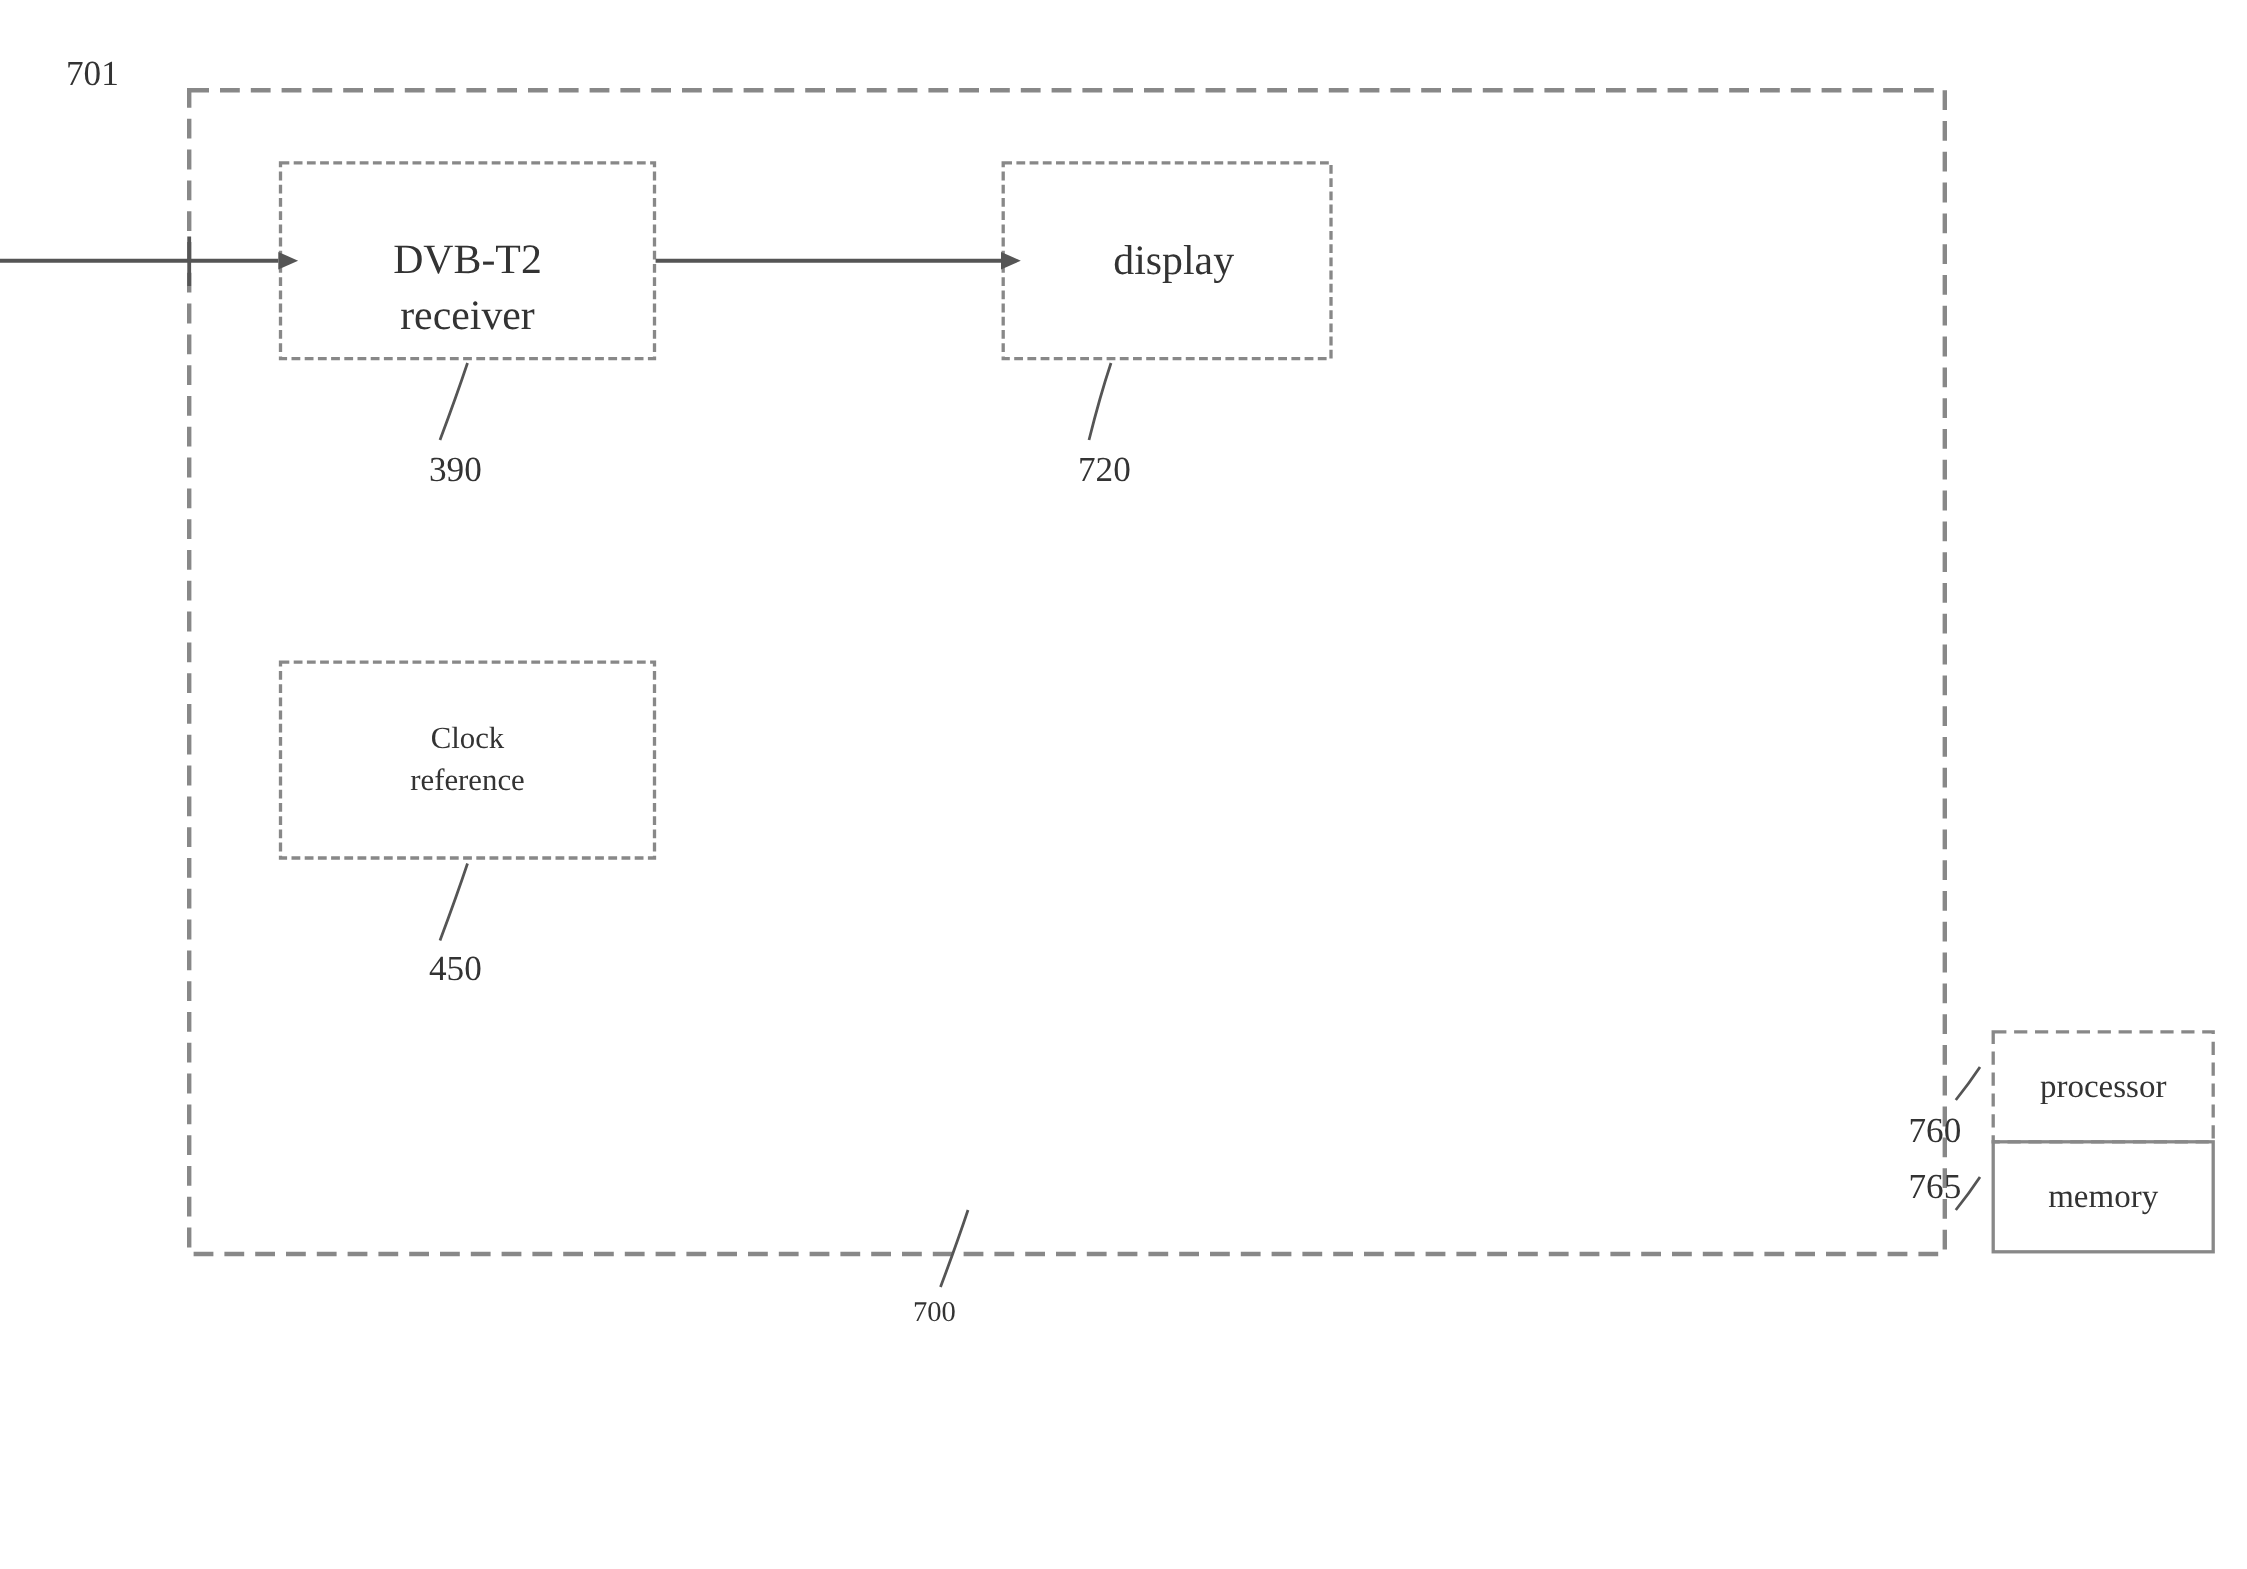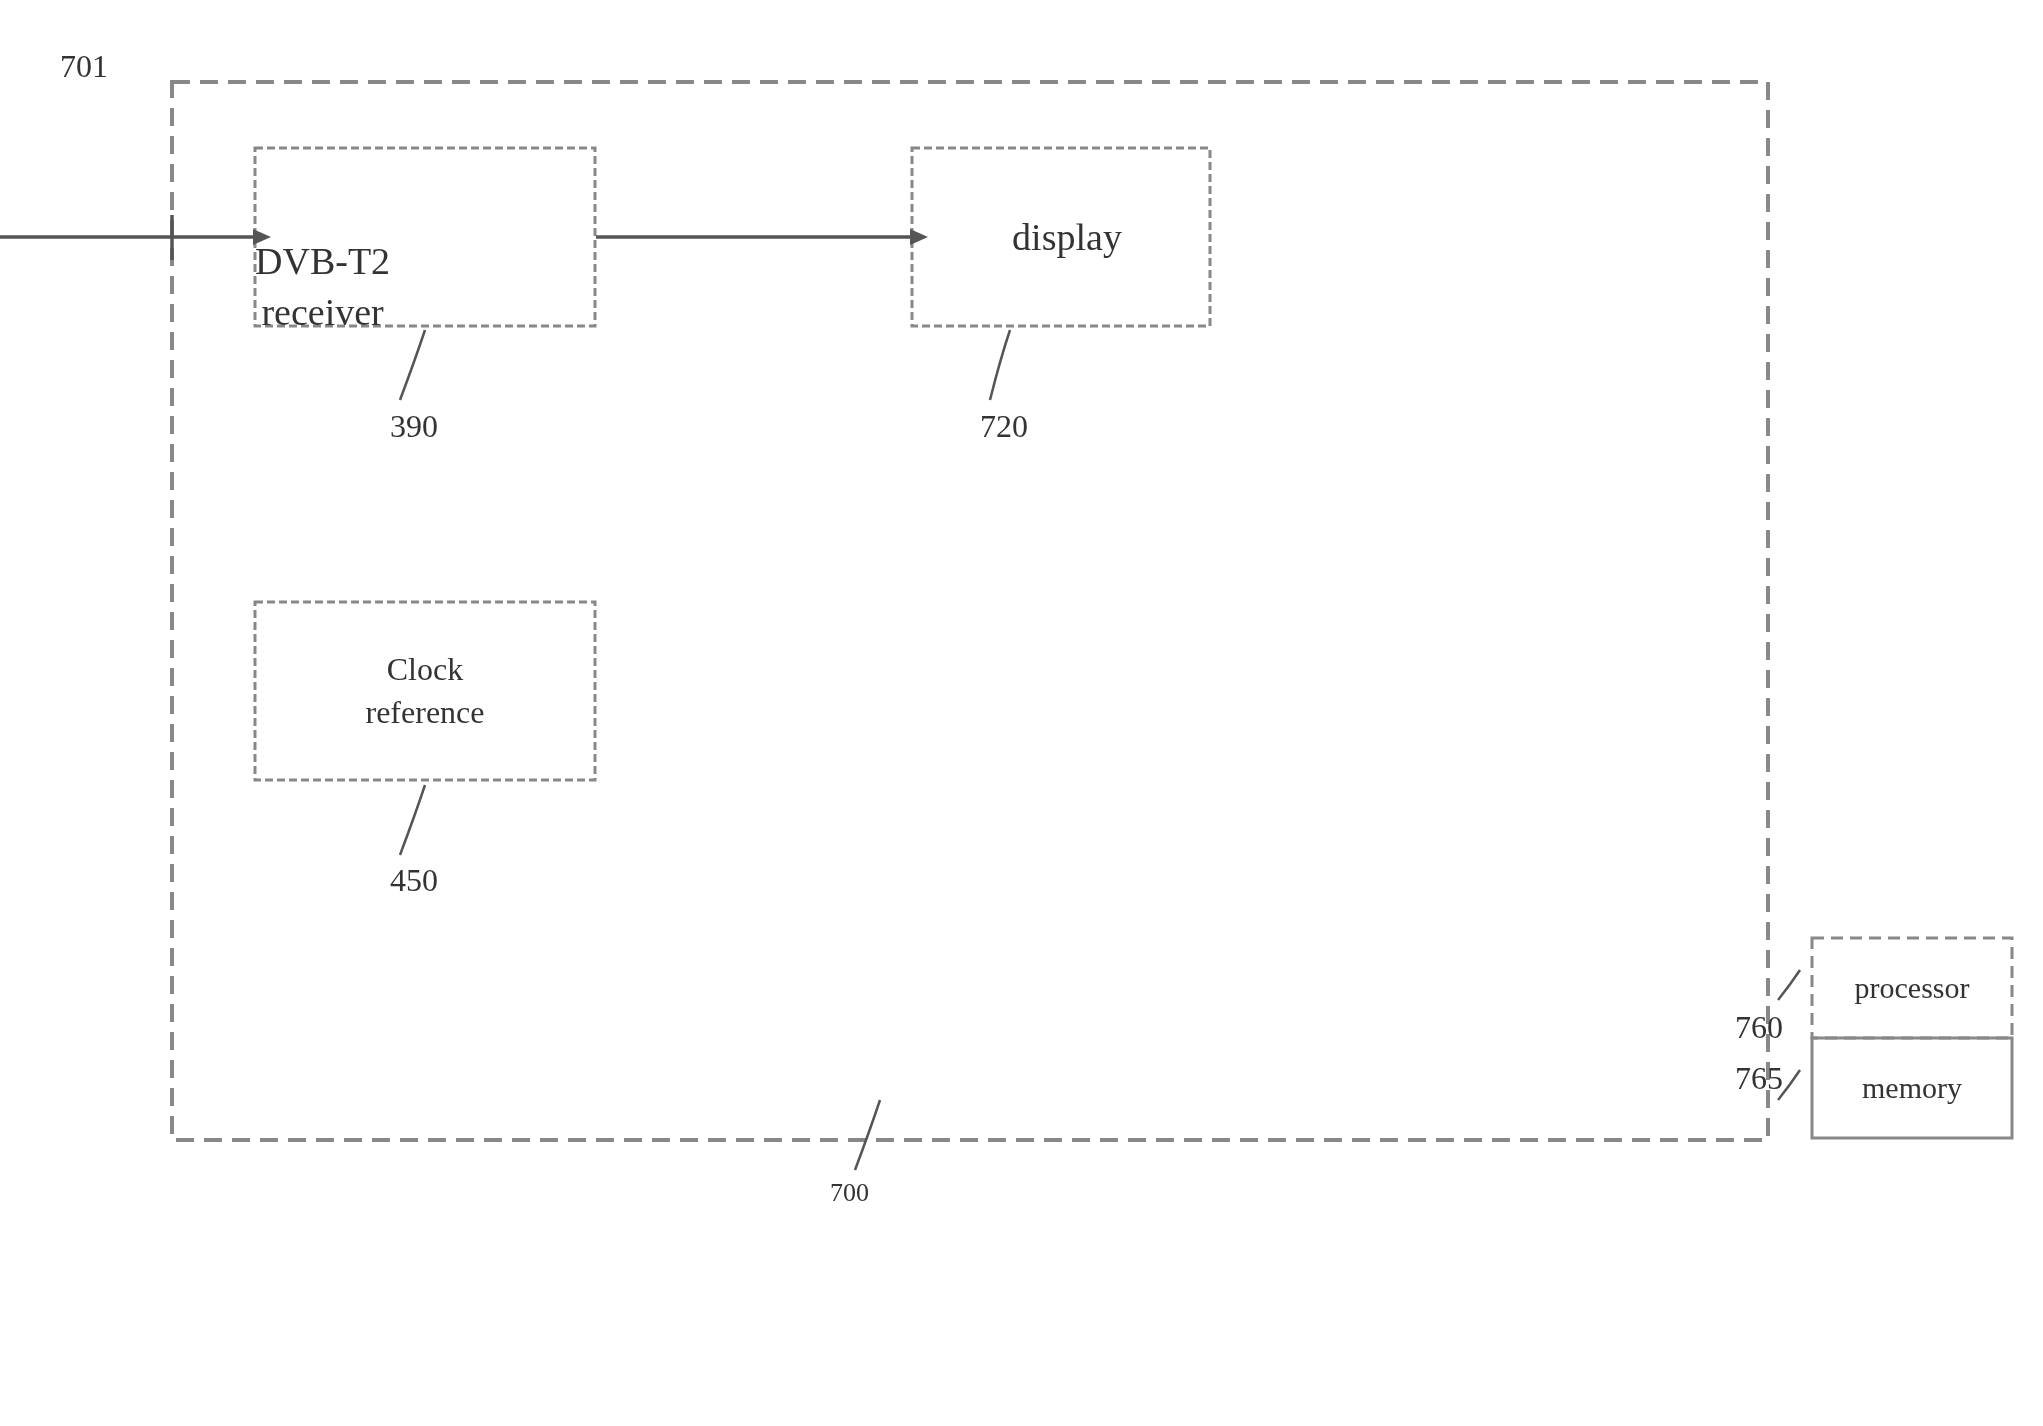--- a/index.html
+++ b/index.html
@@ -82,39 +82,39 @@
     <path d="M 880,1100 Q 870,1130 855,1170" style="stroke:#555;stroke-width:2.5;fill:none;"></path>
 
     <path d="M 1800,970 Q 1790,985 1778,1000" style="stroke:#555;stroke-width:2.5;fill:none;"></path>
 
     <path d="M 1800,1070 Q 1790,1085 1778,1100" style="stroke:#555;stroke-width:2.5;fill:none;"></path>
 
   </svg>
 
   <div class="label-701">701</div>
 
-  <div style="position:absolute; top:198px; left:255px; width:340px; height:178px; display:flex; align-items:center; justify-content:flex-start; text-align:center; pointer-events:none;">
+  <div style="position:absolute; top:173px; left:255px; width:340px; height:178px; display:flex; align-items:center; justify-content:center; text-align:center; pointer-events:none;">
     <div style="font-size:38px; color:#333; line-height:1.35;">
       <div>DVB-T2</div>
       <div>receiver</div>
     </div>
   </div>
 
   <div style="position:absolute; top:148px; left:912px; width:298px; height:178px; display:flex; align-items:center; justify-content:center; text-align:center; pointer-events:none;">
     <div style="font-size:38px; color:#333;margin-left:12px;">
       <span>display</span>
     </div>
   </div>
 
   <div style="position:absolute; top:408px; left:390px; font-size:32px; color:#333;">390</div>
 
   <div style="position:absolute; top:408px; left:980px; font-size:32px; color:#333;">720</div>
 
   <div style="position:absolute; top:602px; left:255px; width:340px; height:178px; display:flex; align-items:center; justify-content:center; text-align:center; pointer-events:none;">
-    <div style="font-size:32px; color:#333; line-height:1.35;">
+    <div style="font-size:28px; color:#333; line-height:1.35;">
       <div>Clock</div>
       <div>reference</div>
     </div>
   </div>
 
   <div style="position:absolute; top:862px; left:390px; font-size:32px; color:#333;">450</div>
 
   <div style="position:absolute; top:1178px; left:830px; font-size:26px; color:#333;">700</div>
 
   <div style="position:absolute; top:1009px; left:1735px; font-size:32px; color:#333;">760</div>

